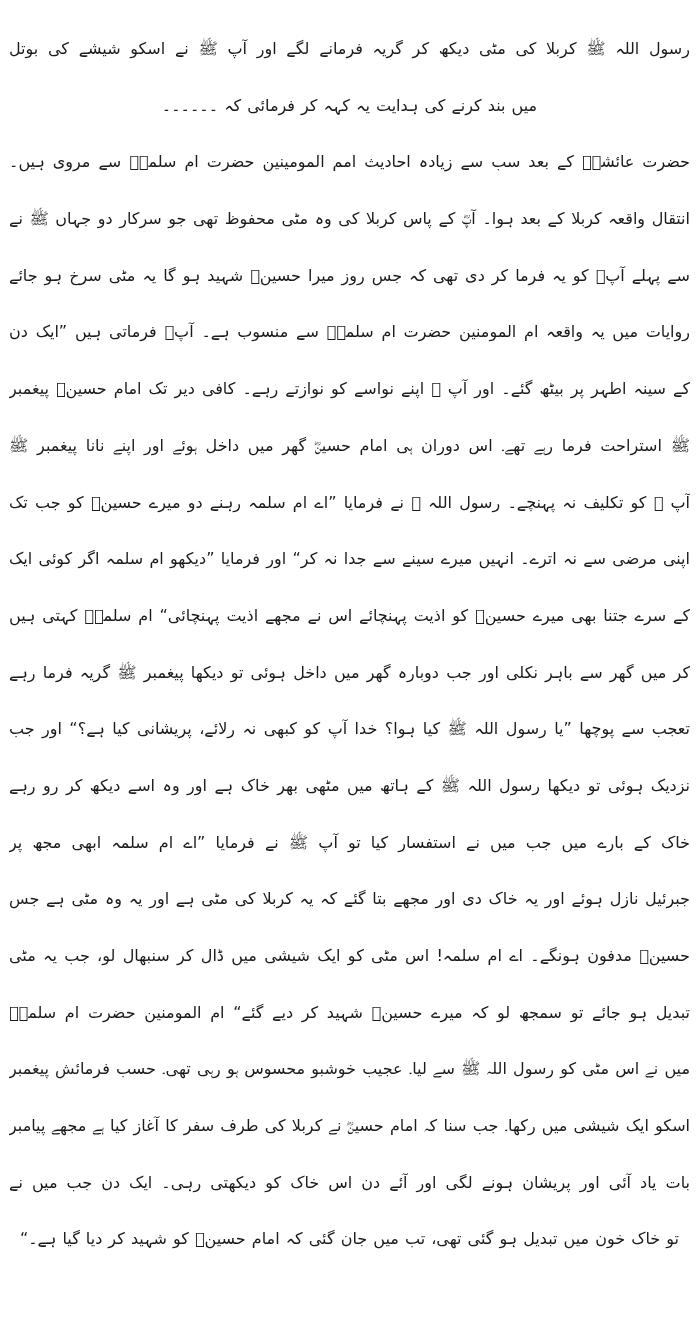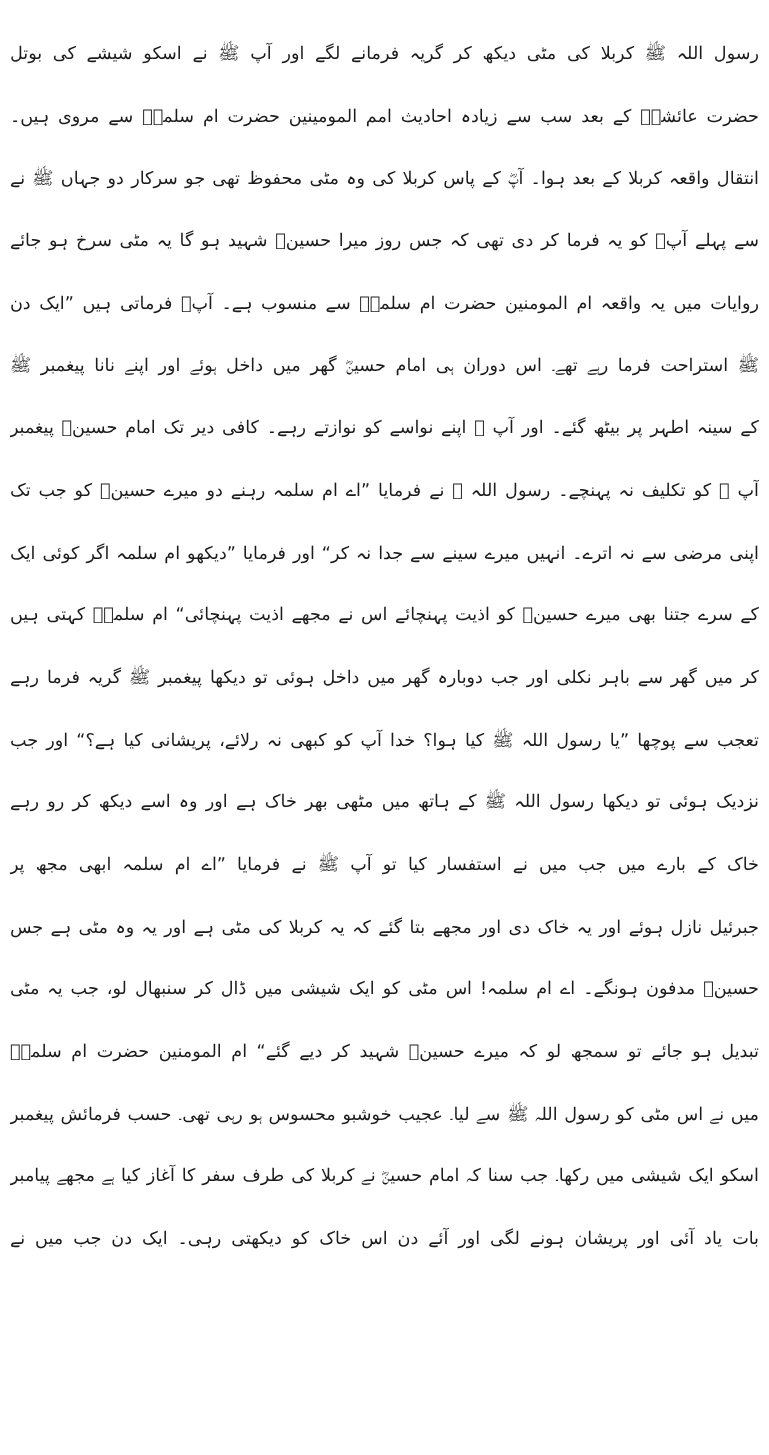--- a/index.html
+++ b/index.html
@@ -33,34 +33,36 @@
     text-align: center;
     text-align-last: center;
   }
 </style>
 </head>
 <body>
 
 <div class="article-body">
 
   <div class="text-line">رسول اللہ ﷺ کربلا کی مٹی دیکھ کر گریہ فرمانے لگے اور آپ ﷺ نے اسکو شیشے کی بوتل</div>
+  <div class="text-line center">میں بند کرنے کی ہدایت یہ کہہ کر فرمائی کہ ۔۔۔۔۔۔</div>
 
   <div class="text-line">حضرت عائشہؓ کے بعد سب سے زیادہ احادیث امم المومینین حضرت ام سلمہؓ سے مروی ہیں۔ آپؓ کا</div>
   <div class="text-line">انتقال واقعہ کربلا کے بعد ہوا۔ آپؓ کے پاس کربلا کی وہ مٹی محفوظ تھی جو سرکار دو جہاں ﷺ نے وصال</div>
   <div class="text-line">سے پہلے آپؓ کو یہ فرما کر دی تھی کہ جس روز میرا حسینؓ شہید ہو گا یہ مٹی سرخ ہو جائے گی۔ سنی اور شیعہ</div>
   <div class="text-line">روایات میں یہ واقعہ ام المومنین حضرت ام سلمہؓ سے منسوب ہے۔ آپؓ فرماتی ہیں ”ایک دن رسول اللہ</div>
+  <div class="text-line">کے سینہ اطہر پر بیٹھ گئے۔ اور آپ ﷺ اپنے نواسے کو نوازتے رہے۔ کافی دیر تک امام حسینؓ پیغمبر</div>
   <div class="text-line">ﷺ استراحت فرما رہے تھے۔ اس دوران ہی امام حسینؓ گھر میں داخل ہوئے اور اپنے نانا پیغمبر ﷺ</div>
-  <div class="text-line">کے سینہ اطہر پر بیٹھ گئے۔ اور آپ ﷺ اپنے نواسے کو نوازتے رہے۔ کافی دیر تک امام حسینؓ پیغمبر</div>
   <div class="text-line">آپ ﷺ کو تکلیف نہ پہنچے۔ رسول اللہ ﷺ نے فرمایا ”اے ام سلمہ رہنے دو میرے حسینؓ کو جب تک</div>
   <div class="text-line">اپنی مرضی سے نہ اترے۔ انہیں میرے سینے سے جدا نہ کر“ اور فرمایا ”دیکھو ام سلمہ اگر کوئی ایک بال</div>
   <div class="text-line">کے سرے جتنا بھی میرے حسینؓ کو اذیت پہنچائے اس نے مجھے اذیت پہنچائی“ ام سلمہؓ کہتی ہیں کہ یہ سن</div>
   <div class="text-line">کر میں گھر سے باہر نکلی اور جب دوبارہ گھر میں داخل ہوئی تو دیکھا پیغمبر ﷺ گریہ فرما رہے ہیں۔ میں نے</div>
   <div class="text-line">تعجب سے پوچھا ”یا رسول اللہ ﷺ کیا ہوا؟ خدا آپ کو کبھی نہ رلائے، پریشانی کیا ہے؟“ اور جب میں</div>
   <div class="text-line">نزدیک ہوئی تو دیکھا رسول اللہ ﷺ کے ہاتھ میں مٹھی بھر خاک ہے اور وہ اسے دیکھ کر رو رہے ہیں۔ اس</div>
   <div class="text-line">خاک کے بارے میں جب میں نے استفسار کیا تو آپ ﷺ نے فرمایا ”اے ام سلمہ ابھی مجھ پر</div>
   <div class="text-line">جبرئیل نازل ہوئے اور یہ خاک دی اور مجھے بتا گئے کہ یہ کربلا کی مٹی ہے اور یہ وہ مٹی ہے جس میں میرے</div>
   <div class="text-line">حسینؓ مدفون ہونگے۔ اے ام سلمہ! اس مٹی کو ایک شیشی میں ڈال کر سنبھال لو، جب یہ مٹی خون میں</div>
   <div class="text-line">تبدیل ہو جائے تو سمجھ لو کہ میرے حسینؓ شہید کر دیے گئے“ ام المومنین حضرت ام سلمہؓ فرماتی ہیں”</div>
   <div class="text-line">میں نے اس مٹی کو رسول اللہ ﷺ سے لیا۔ عجیب خوشبو محسوس ہو رہی تھی۔ حسب فرمائش پیغمبر ﷺ</div>
   <div class="text-line">اسکو ایک شیشی میں رکھا۔ جب سنا کہ امام حسینؓ نے کربلا کی طرف سفر کا آغاز کیا ہے مجھے پیامبر ﷺ کی</div>
   <div class="text-line">بات یاد آئی اور پریشان ہونے لگی اور آئے دن اس خاک کو دیکھتی رہی۔ ایک دن جب میں نے مشاہدہ کیا</div>
+  <div class="text-line center">تو خاک خون میں تبدیل ہو گئی تھی، تب میں جان گئی کہ امام حسینؓ کو شہید کر دیا گیا ہے۔“</div>
 
 </div>
 
 </body></html>

